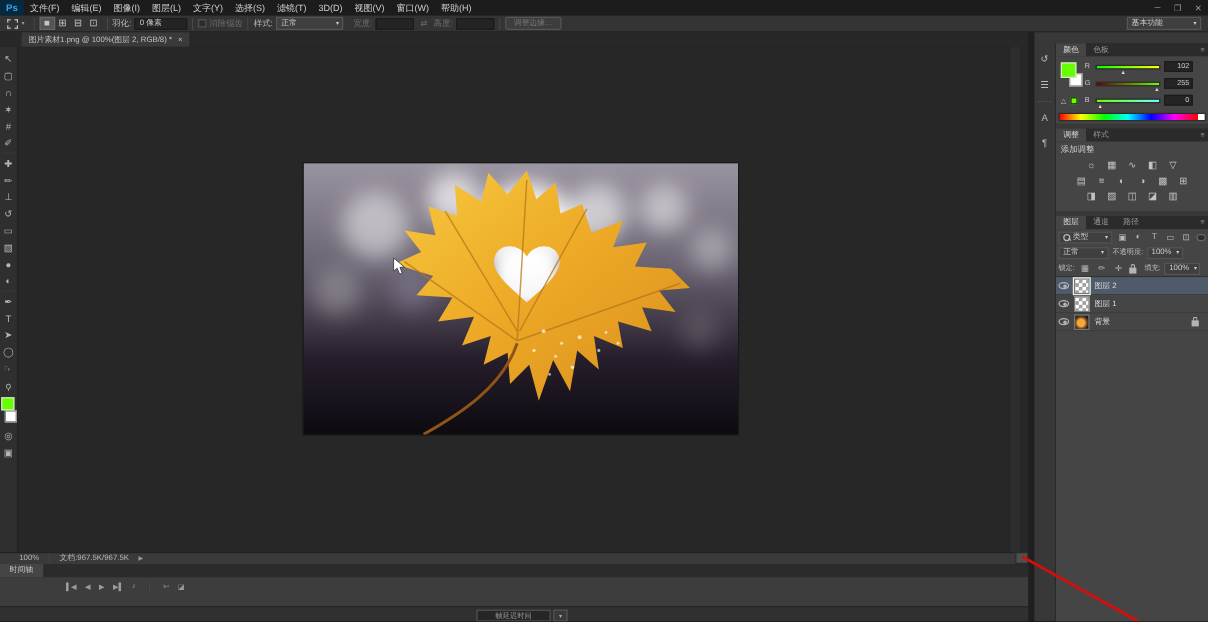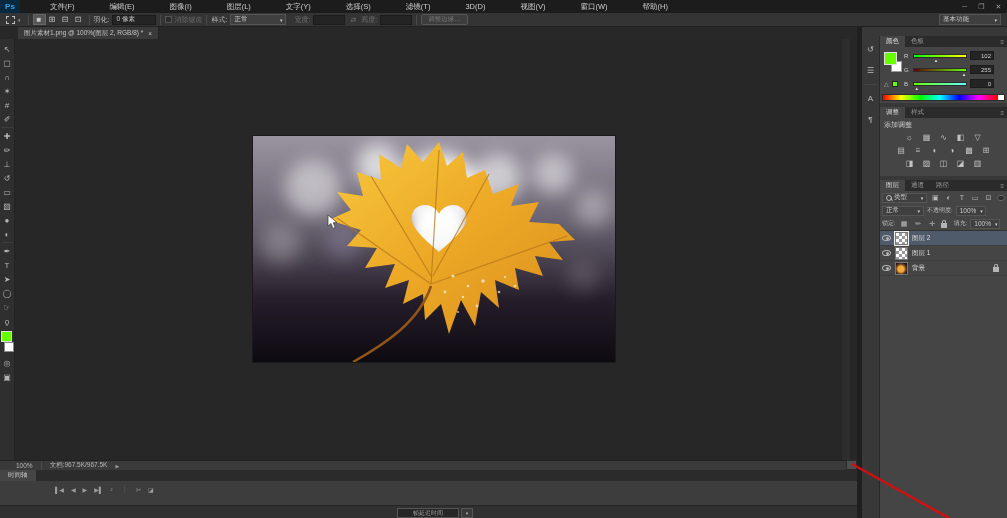--- a/index.html
+++ b/index.html
@@ -1,21 +1,21 @@
 <!DOCTYPE html>
 <html><head>
 <meta charset="utf-8">
 <style>
   *{margin:0;padding:0;box-sizing:border-box;}
   html,body{background:#111;}
   .screen{position:relative;width:1007px;height:518px;background:#272727;overflow:hidden;
           font-family:"Liberation Sans",sans-serif;color:#c8c8c8;-webkit-font-smoothing:none;}
   .abs{position:absolute;}
   
-  .menubar{left:0;top:0;width:1007px;height:13px;background:#1c1c1c;display:flex;align-items:center;font-size:7.5px;color:#cfcfcf;gap:25px;}
+  .menubar{left:0;top:0;width:1007px;height:13px;background:#1c1c1c;display:flex;align-items:center;font-size:7.5px;color:#cfcfcf;}
   .ps-logo{width:20px;height:13px;background:#06293f;color:#35a4e8;font-weight:bold;font-size:8px;display:flex;align-items:center;justify-content:center;}
   .menu-item{padding:0 5px;line-height:13px;cursor:default;}
   .winbtns{margin-left:auto;display:flex;}
   .winbtn{width:17px;height:13px;display:flex;align-items:center;justify-content:center;color:#9a9a9a;font-size:7px;}
   
   .optionsbar{left:0;top:13px;width:1007px;height:14px;background:#343434;border-bottom:1px solid #222;display:flex;align-items:center;font-size:7px;color:#b9b9b9;}
   .sep{width:1px;height:10px;background:#222;border-right:1px solid #4a4a4a;margin:0 4px;}
   .opt-ic{width:13px;height:11px;display:flex;align-items:center;justify-content:center;font-size:8px;color:#c5c5c5;}
   .opt-ic.active{background:#555;border:1px solid #666;}
   .marquee-ic{width:9px;height:8px;border:1px dashed #c0c0c0;display:inline-block;}

